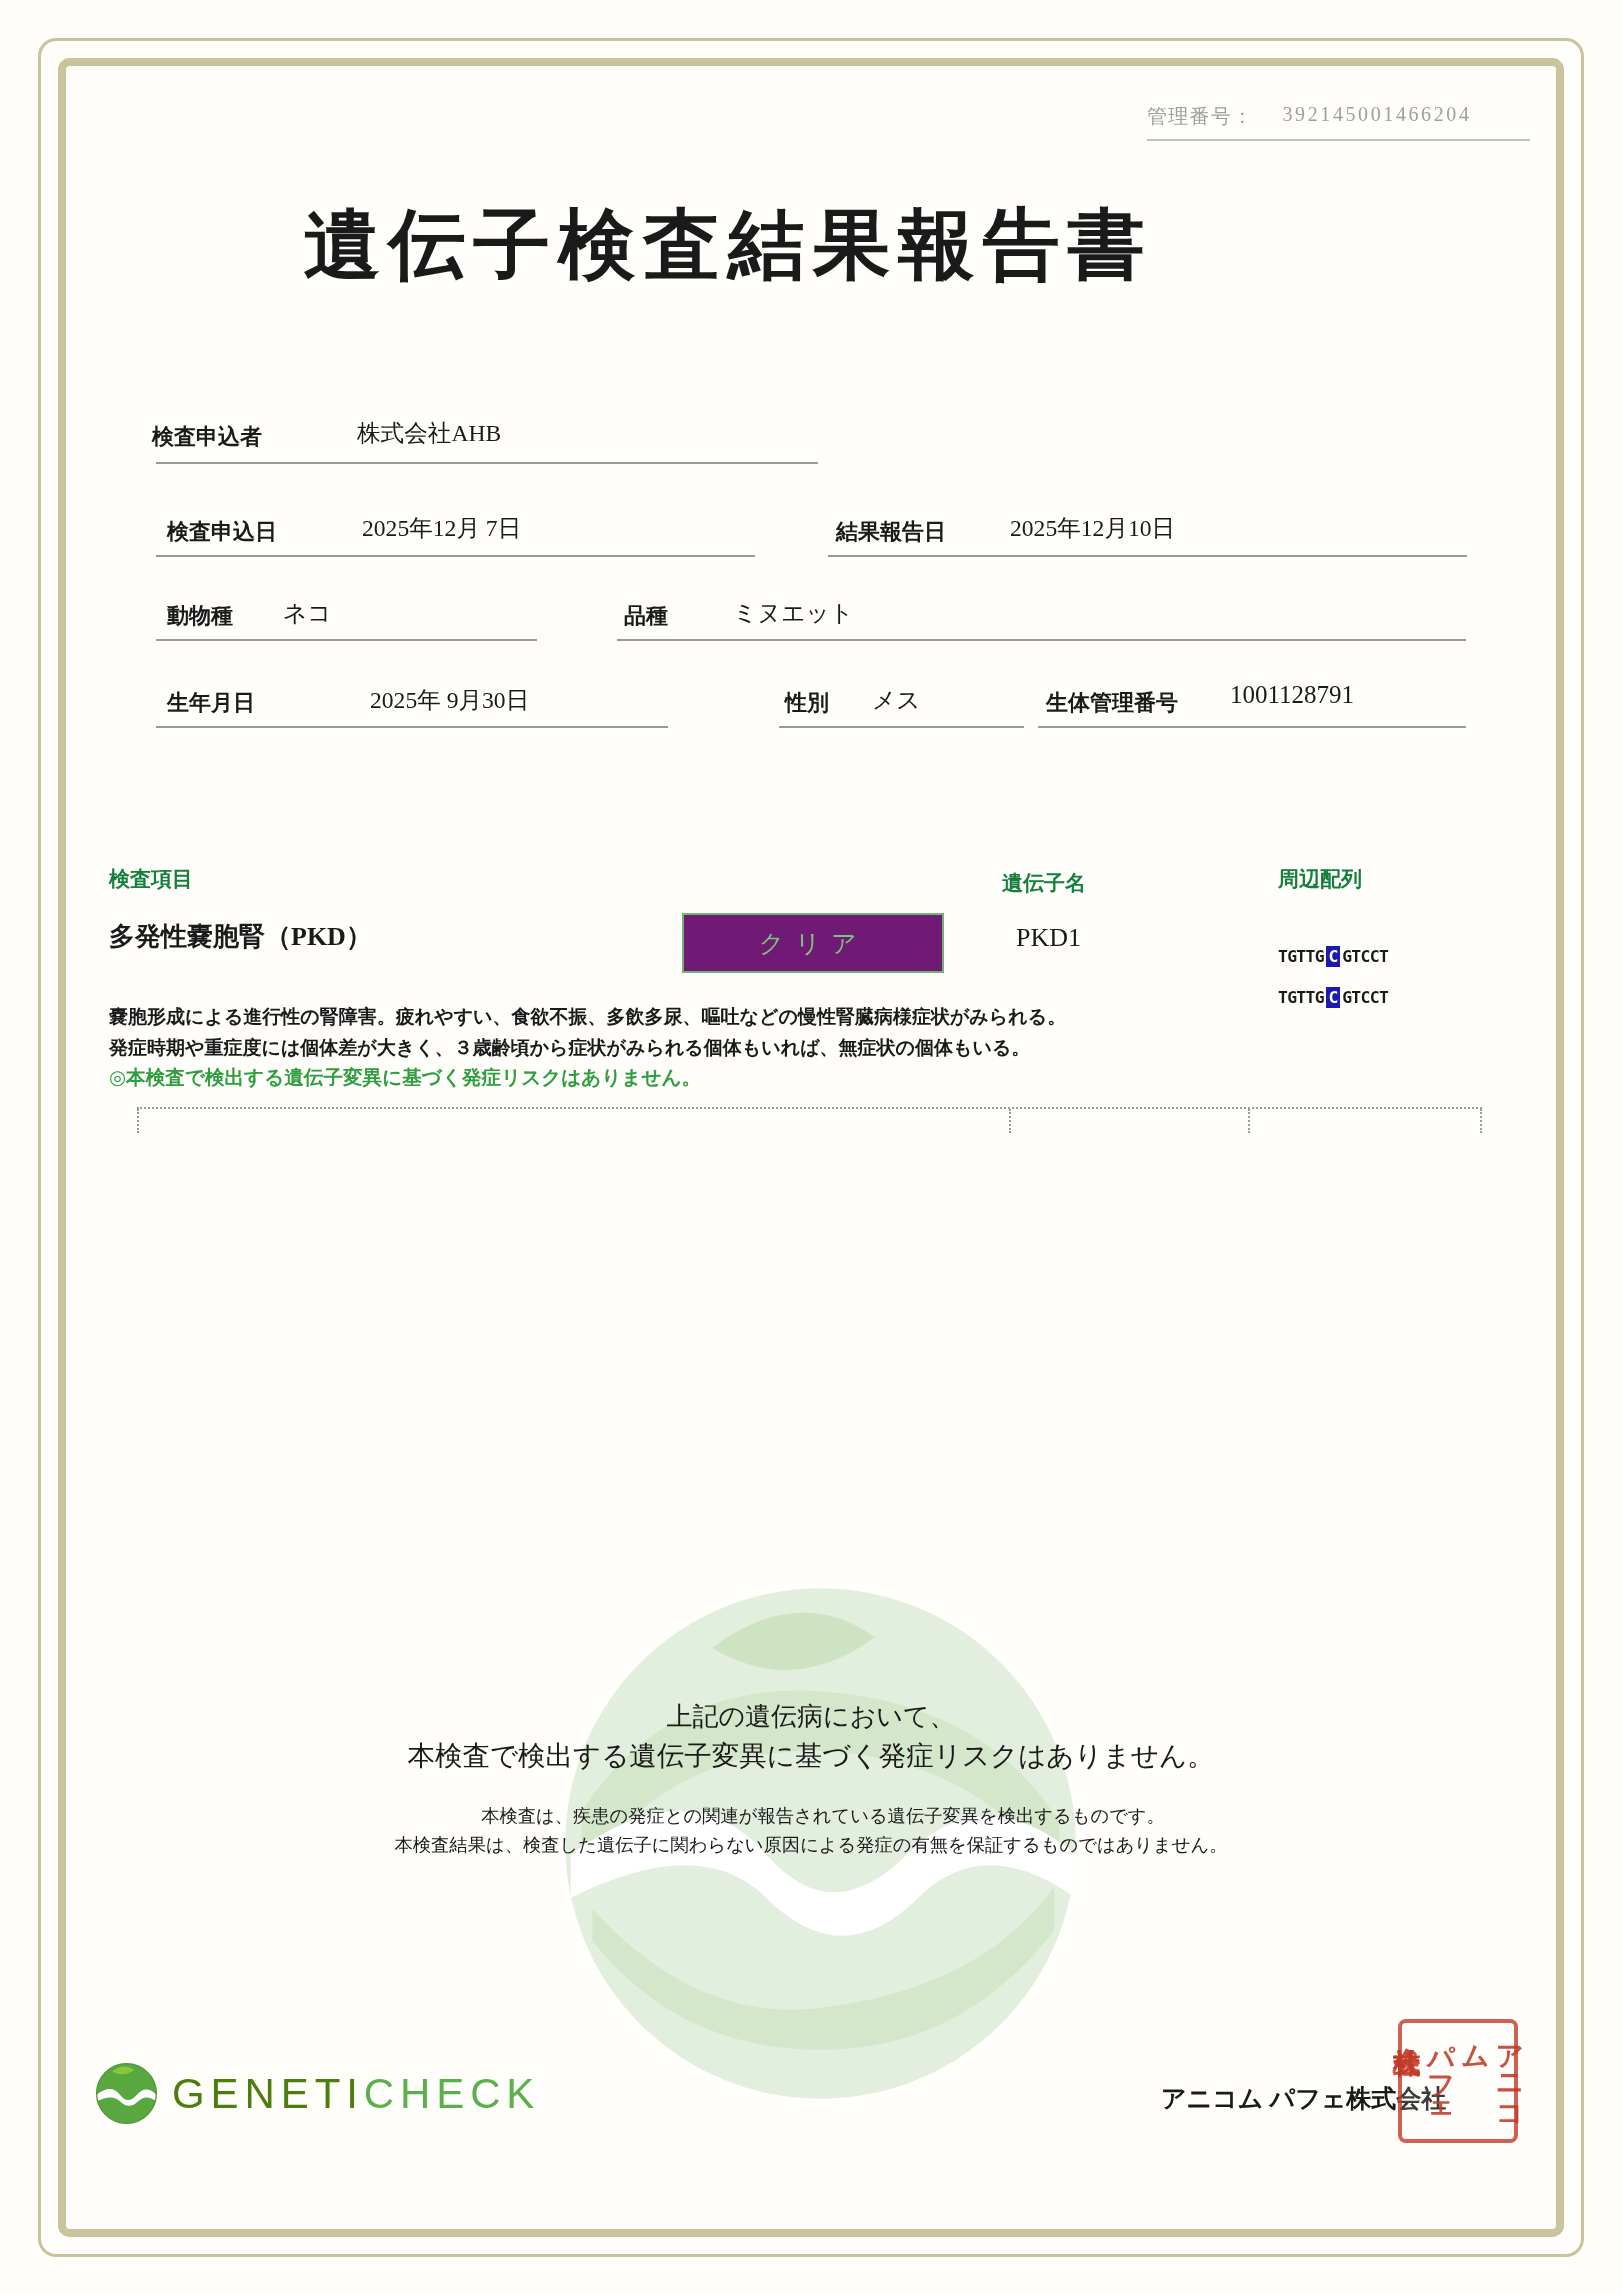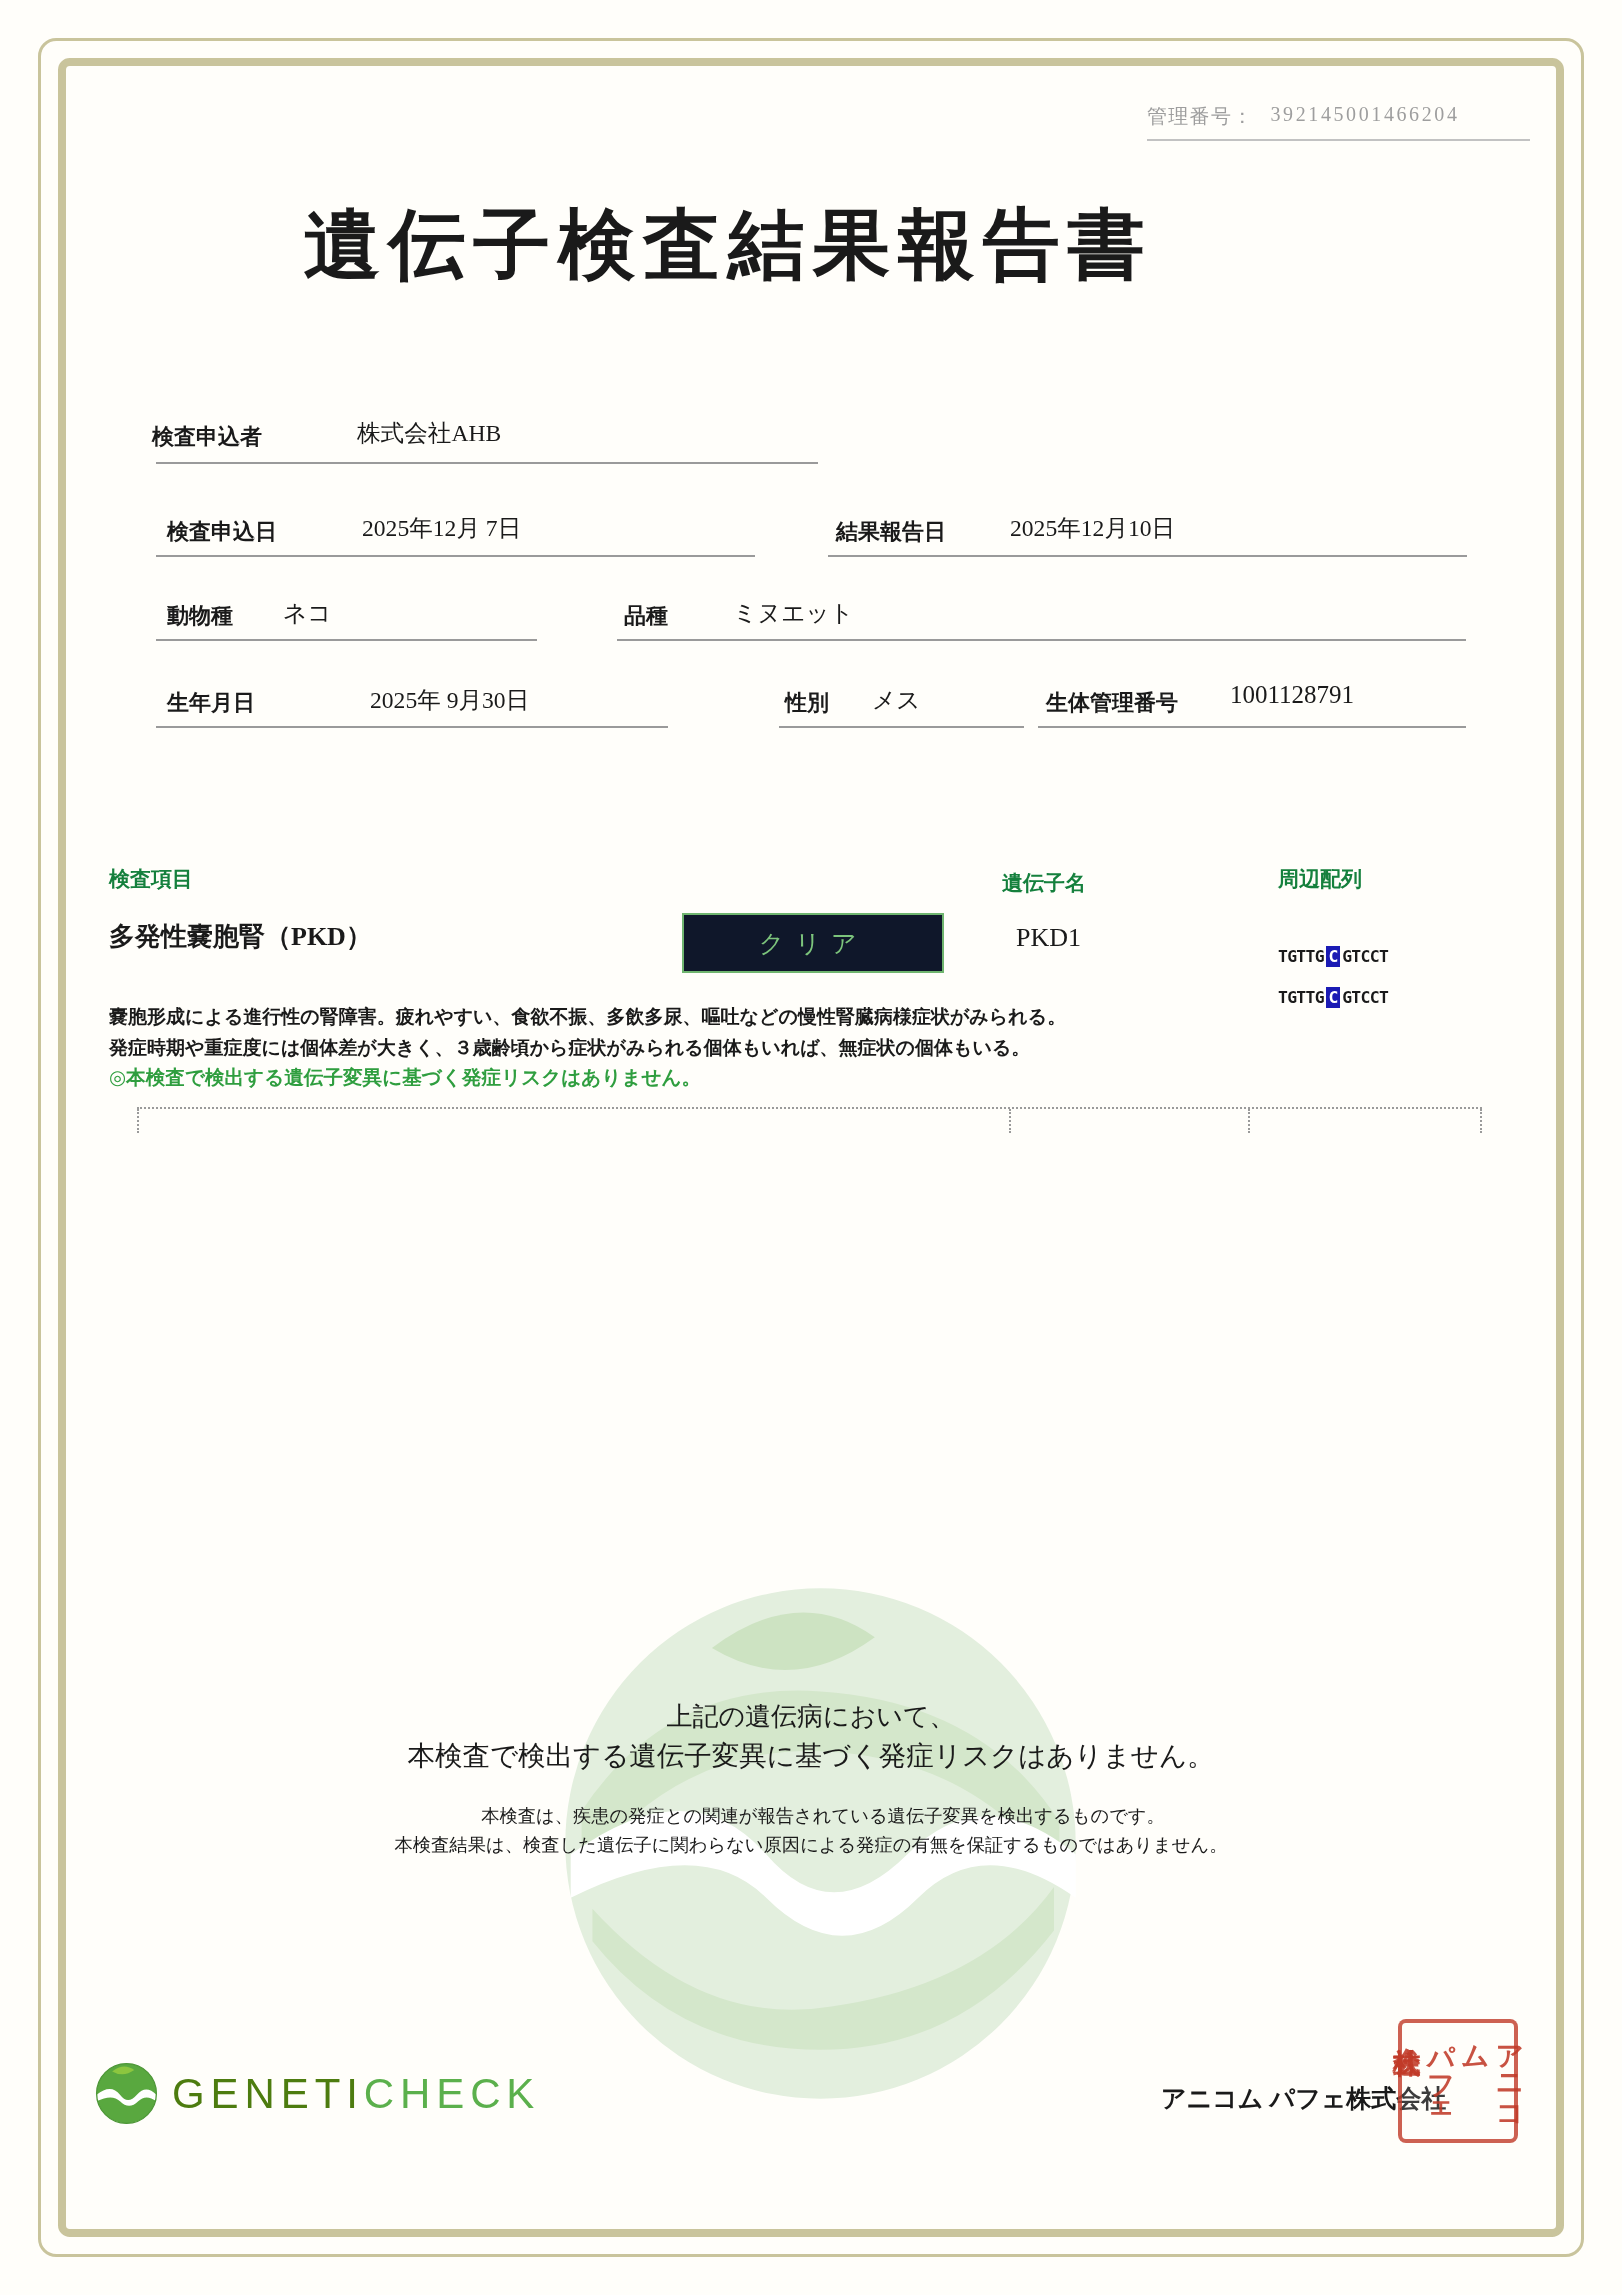--- a/index.html
+++ b/index.html
@@ -34,21 +34,21 @@
 
   .field-label { font-size:22px; font-weight:700; white-space:nowrap; }
   .field-value { font-size:23.6px; white-space:nowrap; }
   .underline { border-top:2px solid #9a9a9a; height:0; }
 
   .green-header { font-size:21px; font-weight:700; color:#15803d; white-space:nowrap; }
   .item-name { left:109px; top:919px; font-size:26px; font-weight:700; }
   .clear-box {
     left:682px; top:913px; width:262px; height:60px;
     border:2px solid #6fb56f; display:flex; align-items:center; justify-content:center;
-    color:#7cc47c; font-size:25px; letter-spacing:10.5px; background:#0f172a;
+    color:#7cc47c; font-size:25px; letter-spacing:10.5px; background:#701a75;
   }
   .gene-name { left:1016px; top:923px; font-size:26px; }
   .seq-line {
     font-family:"DejaVu Sans Mono","Liberation Mono",monospace;
     font-size:16.4px; font-weight:700; letter-spacing:-0.7px; white-space:nowrap;margin-top:34px;
   }
   .seq-var {
     background:#1b1bb4; color:#ffffff; padding:0.7px 2.6px; margin:0 2px;
   }
   .desc { left:109px; font-size:19px; font-weight:700; white-space:nowrap; }
@@ -90,21 +90,21 @@
   .seal-text span { display:block; }
 </style>
 </head>
 <body>
 
 <div class="frame-outer"></div>
 <div class="frame-inner"></div>
 
 <div class="abs control-number">
   <span>管理番号：</span>
-  <span style="letter-spacing:2.6px;">392145001466204</span>
+  <span style="letter-spacing:2.6px;margin-left:12px;">392145001466204</span>
 </div>
 
 <div class="abs doc-title">遺伝子検査結果報告書</div>
 
 <span class="abs field-label" style="left:152px; top:422px;">検査申込者</span>
 <span class="abs field-value" style="left:357px; top:417px;">株式会社AHB</span>
 <div class="abs underline" style="left:156px; top:462px; width:662px;"></div>
 
 <span class="abs field-label" style="left:167px; top:517px;">検査申込日</span>
 <span class="abs field-value" style="left:362px; top:512px;">2025年12月 7日</span>

